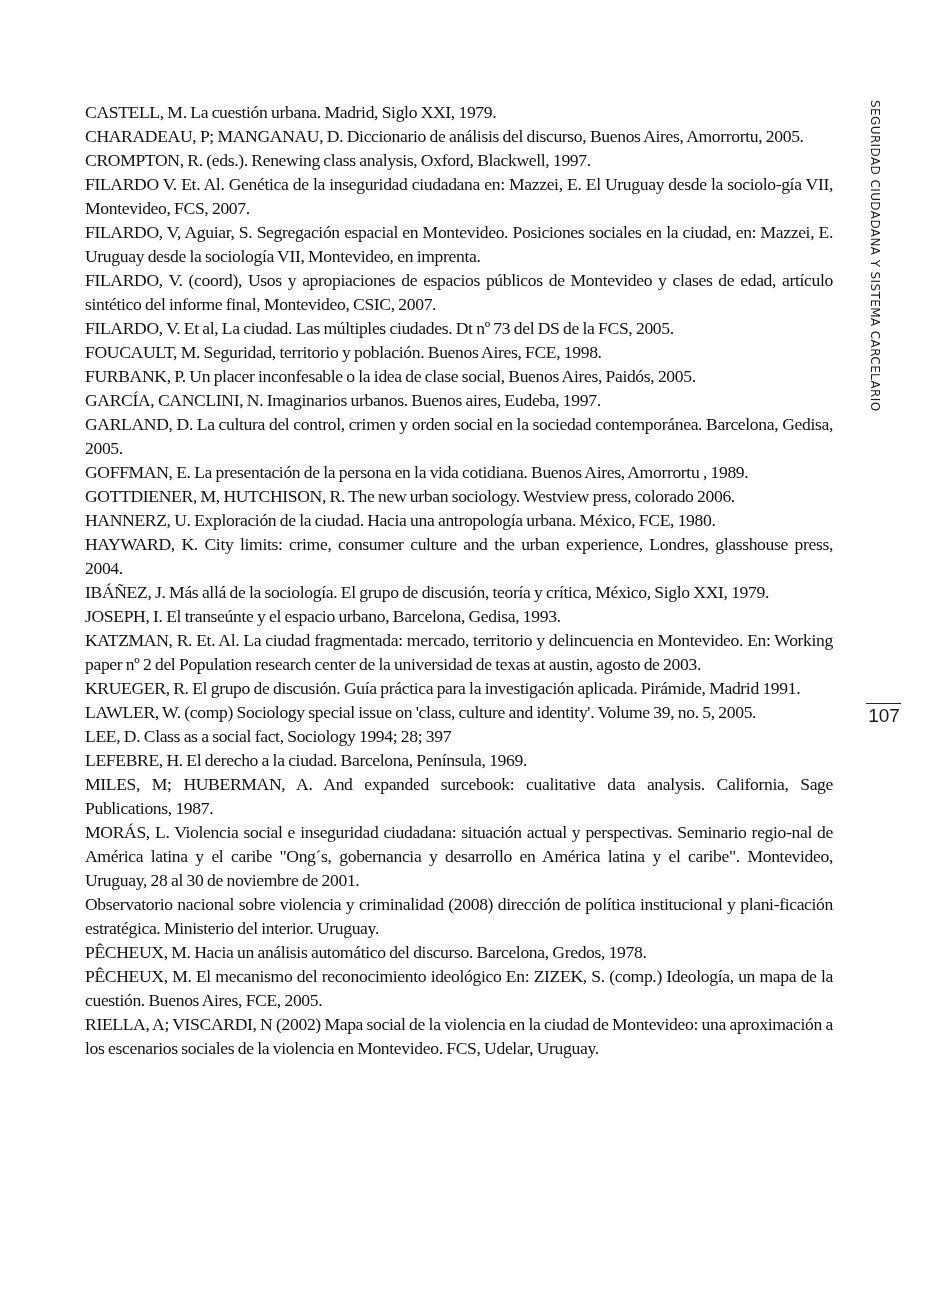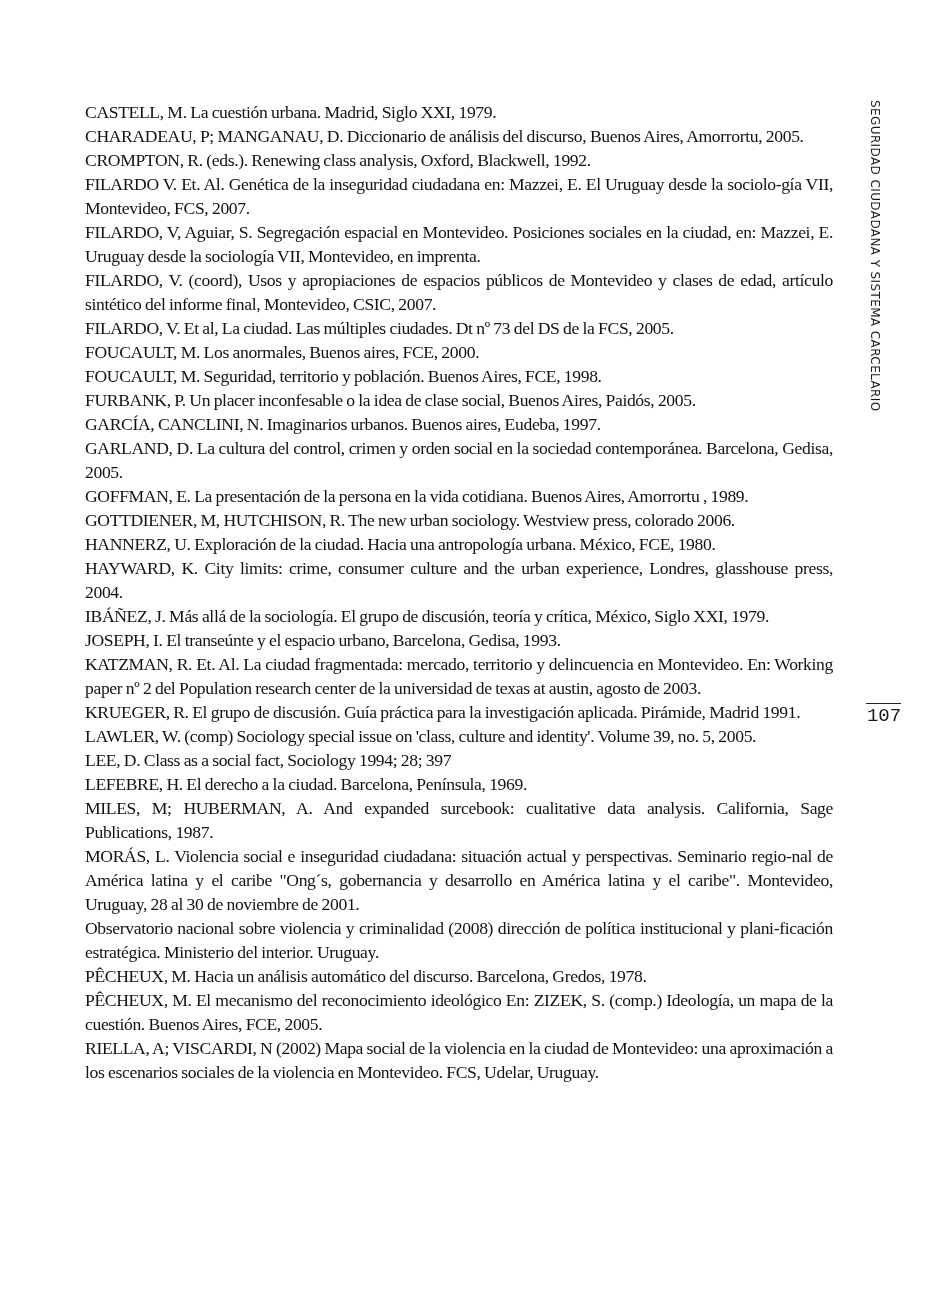--- a/index.html
+++ b/index.html
@@ -15,36 +15,35 @@
   .running-head {
     position: absolute; left: 868px; top: 100px;
     writing-mode: vertical-rl;
     font-family: "DejaVu Sans", sans-serif;
     font-size: 12px; letter-spacing: 0.4px; color: #1a1a1a;
     white-space: nowrap;
   }
   .page-rule { position: absolute; left: 866px; top: 703px; width: 35px; height: 1px; background: #222; }
   .page-number {
     position: absolute; left: 866px; top: 705px; width: 36px; text-align: center;
-    font-family: Liberation Mono, monospace; font-size: 19px; color: #1a1a1a;
+    font-family: Liberation Sans, sans-serif; font-size: 19px; color: #1a1a1a;
   }
 </style>
 </head>
 <body>
 
 <div class="page">
   <div class="refs" id="refs">
       <p class="ref">CASTELL, M. La cuestión urbana. Madrid, Siglo XXI, 1979.</p>
       <p class="ref">CHARADEAU, P; MANGANAU, D. Diccionario de análisis del discurso, Buenos Aires, Amorrortu, 2005.</p>
-      <p class="ref">CROMPTON, R. (eds.). Renewing class analysis, Oxford, Blackwell, 1992.</p>
+      <p class="ref">CROMPTON, R. (eds.). Renewing class analysis, Oxford, Blackwell, 1997.</p>
       <p class="ref">FILARDO V. Et. Al. Genética de la inseguridad ciudadana en: Mazzei, E. El Uruguay desde la sociolo-gía VII, Montevideo, FCS, 2007.</p>
       <p class="ref">FILARDO, V, Aguiar, S. Segregación espacial en Montevideo. Posiciones sociales en la ciudad, en: Mazzei, E. Uruguay desde la sociología VII, Montevideo, en imprenta.</p>
       <p class="ref">FILARDO, V. (coord), Usos y apropiaciones de espacios públicos de Montevideo y clases de edad, artículo sintético del informe final, Montevideo, CSIC, 2007.</p>
       <p class="ref">FILARDO, V. Et al, La ciudad. Las múltiples ciudades. Dt nº 73 del  DS de la FCS, 2005.</p>
-      <p class="ref">FOUCAULT, M. Los anormales, Buenos aires, FCE, 2000.</p>
       <p class="ref">FOUCAULT, M. Seguridad, territorio y población. Buenos Aires, FCE, 1998.</p>
       <p class="ref">FURBANK, P. Un placer inconfesable o la idea de clase social, Buenos Aires, Paidós, 2005.</p>
       <p class="ref">GARCÍA, CANCLINI, N. Imaginarios urbanos. Buenos aires, Eudeba, 1997.</p>
       <p class="ref">GARLAND, D. La cultura del control, crimen y orden social en la sociedad contemporánea. Barcelona, Gedisa, 2005.</p>
       <p class="ref">GOFFMAN, E. La presentación de la persona en la vida cotidiana. Buenos Aires, Amorrortu , 1989.</p>
       <p class="ref">GOTTDIENER, M, HUTCHISON, R. The new urban sociology. Westview press, colorado 2006.</p>
       <p class="ref">HANNERZ, U. Exploración de la ciudad. Hacia una antropología urbana. México, FCE, 1980.</p>
       <p class="ref">HAYWARD, K. City limits: crime, consumer culture and the urban experience, Londres, glasshouse press, 2004.</p>
       <p class="ref">IBÁÑEZ, J. Más allá de la sociología. El grupo de discusión, teoría y crítica, México, Siglo XXI, 1979.</p>
       <p class="ref">JOSEPH, I. El transeúnte y el espacio urbano, Barcelona, Gedisa, 1993.</p>

